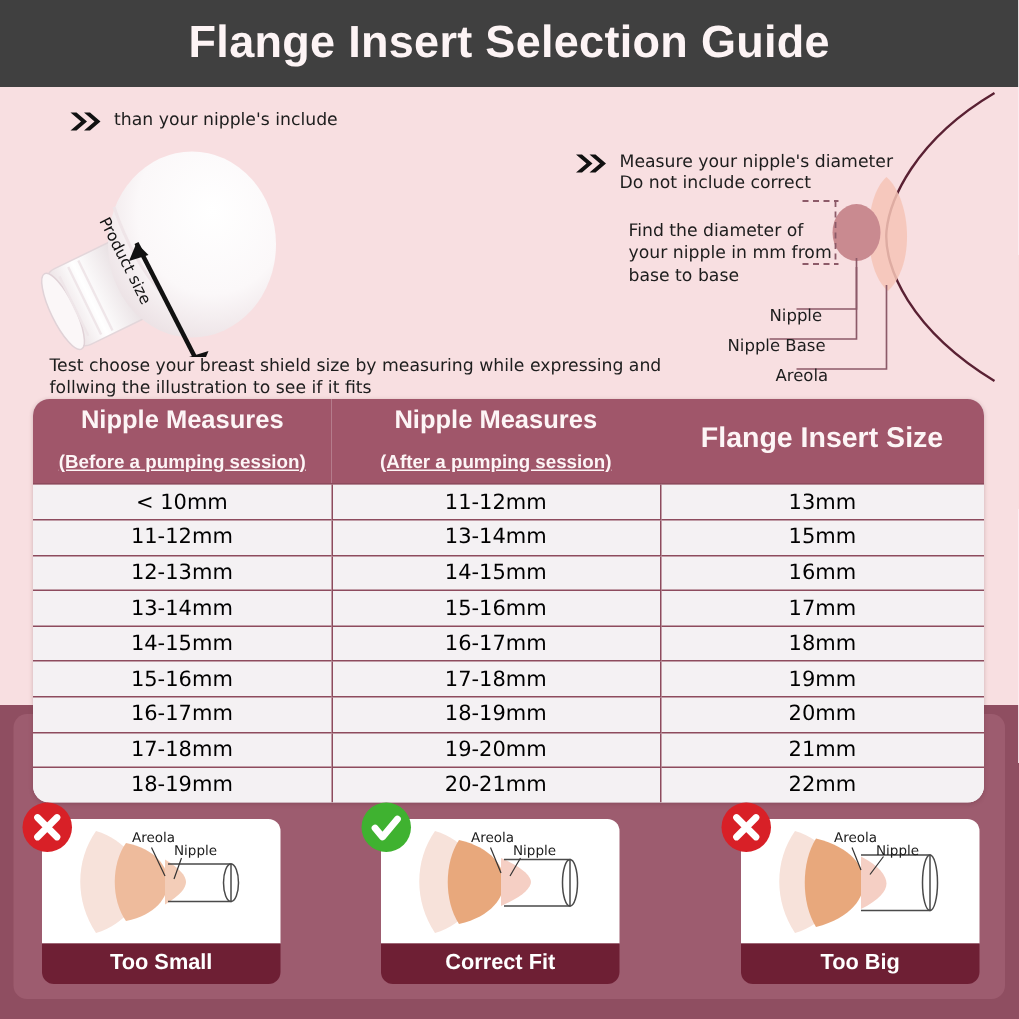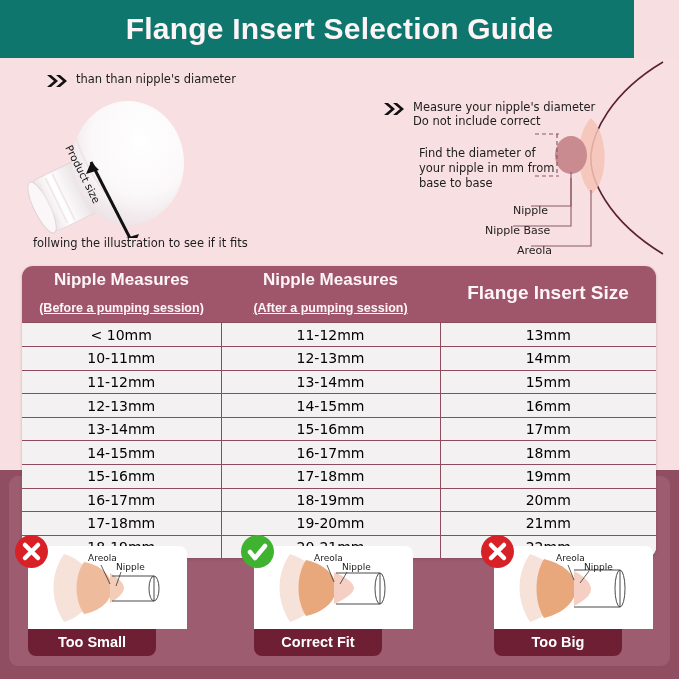--- a/index.html
+++ b/index.html
@@ -15,23 +15,22 @@
     width: 679px;
     height: 679px;
     overflow: hidden;
     background: #f7dfe1;
   }
 
   
   #title-banner {
     position: absolute;
     left: 0; top: 0;
-    width: 606px; height: 58px;
-    background: #0f766e;
-    padding-left: 28px;
+    width: 679px; height: 58px;
+    background: #404040;
   }
   #title-text {
     position: absolute;
     left: 0; top: 0;
     width: 679px;
     text-align: center;
     line-height: 58px;
     color: #fdf4f5;
     font-size: 30px;
     font-weight: bold;
@@ -188,21 +187,21 @@
     position: absolute;
     left: 0; top: 0;
     width: 159px; height: 83px;
     background: #ffffff;
     border-radius: 8px 8px 0 0;
     overflow: hidden;
   }
   .fit-label {
     position: absolute;
     left: 0; top: 83px;
-    width: 128px; height: 27px;
+    width: 159px; height: 27px;
     line-height: 27px;
     text-align: center;
     background: #6e1f34;
     color: #ffffff;
     font-family: "Liberation Sans", sans-serif;
     font-weight: bold;
     font-size: 14.5px;
     border-radius: 0 0 8px 8px;
   }
   .fit-badge {
@@ -231,21 +230,21 @@
   </div>
 
   <div id="top-area"></div>
 
   <div class="hint" id="hint-left">
     <svg class="chev" width="22" height="14" viewBox="0 0 22 14">
       <path d="M1 1 L8 7 L1 13 L5 13 L12 7 L5 1 Z" fill="#111"></path>
       <path d="M10 1 L17 7 L10 13 L14 13 L21 7 L14 1 Z" fill="#111"></path>
     </svg>
     <div class="hint-lines">
-      <div>than than nipple's diameter</div>
+      <div>than your nipple's include</div>
     </div>
   </div>
 
   <div class="hint" id="hint-right">
     <svg class="chev" width="22" height="14" viewBox="0 0 22 14">
       <path d="M1 1 L8 7 L1 13 L5 13 L12 7 L5 1 Z" fill="#111"></path>
       <path d="M10 1 L17 7 L10 13 L14 13 L21 7 L14 1 Z" fill="#111"></path>
     </svg>
     <div class="hint-lines">
       <div>Measure your nipple's diameter</div>
@@ -308,20 +307,21 @@
   <div id="find-diameter">
     <div>Find the diameter of</div>
     <div>your nipple in mm from</div>
     <div>base to base</div>
   </div>
   <div class="diag-label" id="lbl-nipple">Nipple</div>
   <div class="diag-label" id="lbl-nipple-base">Nipple Base</div>
   <div class="diag-label" id="lbl-areola">Areola</div>
 
   <div id="test-note">
+    <div>Test choose your breast shield size  by measuring while expressing and</div>
     <div>follwing the illustration to see if it fits</div>
   </div>
 
   <div id="bottom-area">
     <div id="bottom-inner"></div>
   </div>
 
   <table id="size-table">
     <colgroup>
         <col class="c1">
@@ -343,25 +343,20 @@
         </th>
       </tr>
     </thead>
     <tbody id="table-body">
         <tr>
           <td>&lt; 10mm</td>
           <td>11-12mm</td>
           <td>13mm</td>
         </tr>
         <tr>
-          <td>10-11mm</td>
-          <td>12-13mm</td>
-          <td>14mm</td>
-        </tr>
-        <tr>
           <td>11-12mm</td>
           <td>13-14mm</td>
           <td>15mm</td>
         </tr>
         <tr>
           <td>12-13mm</td>
           <td>14-15mm</td>
           <td>16mm</td>
         </tr>
         <tr>

